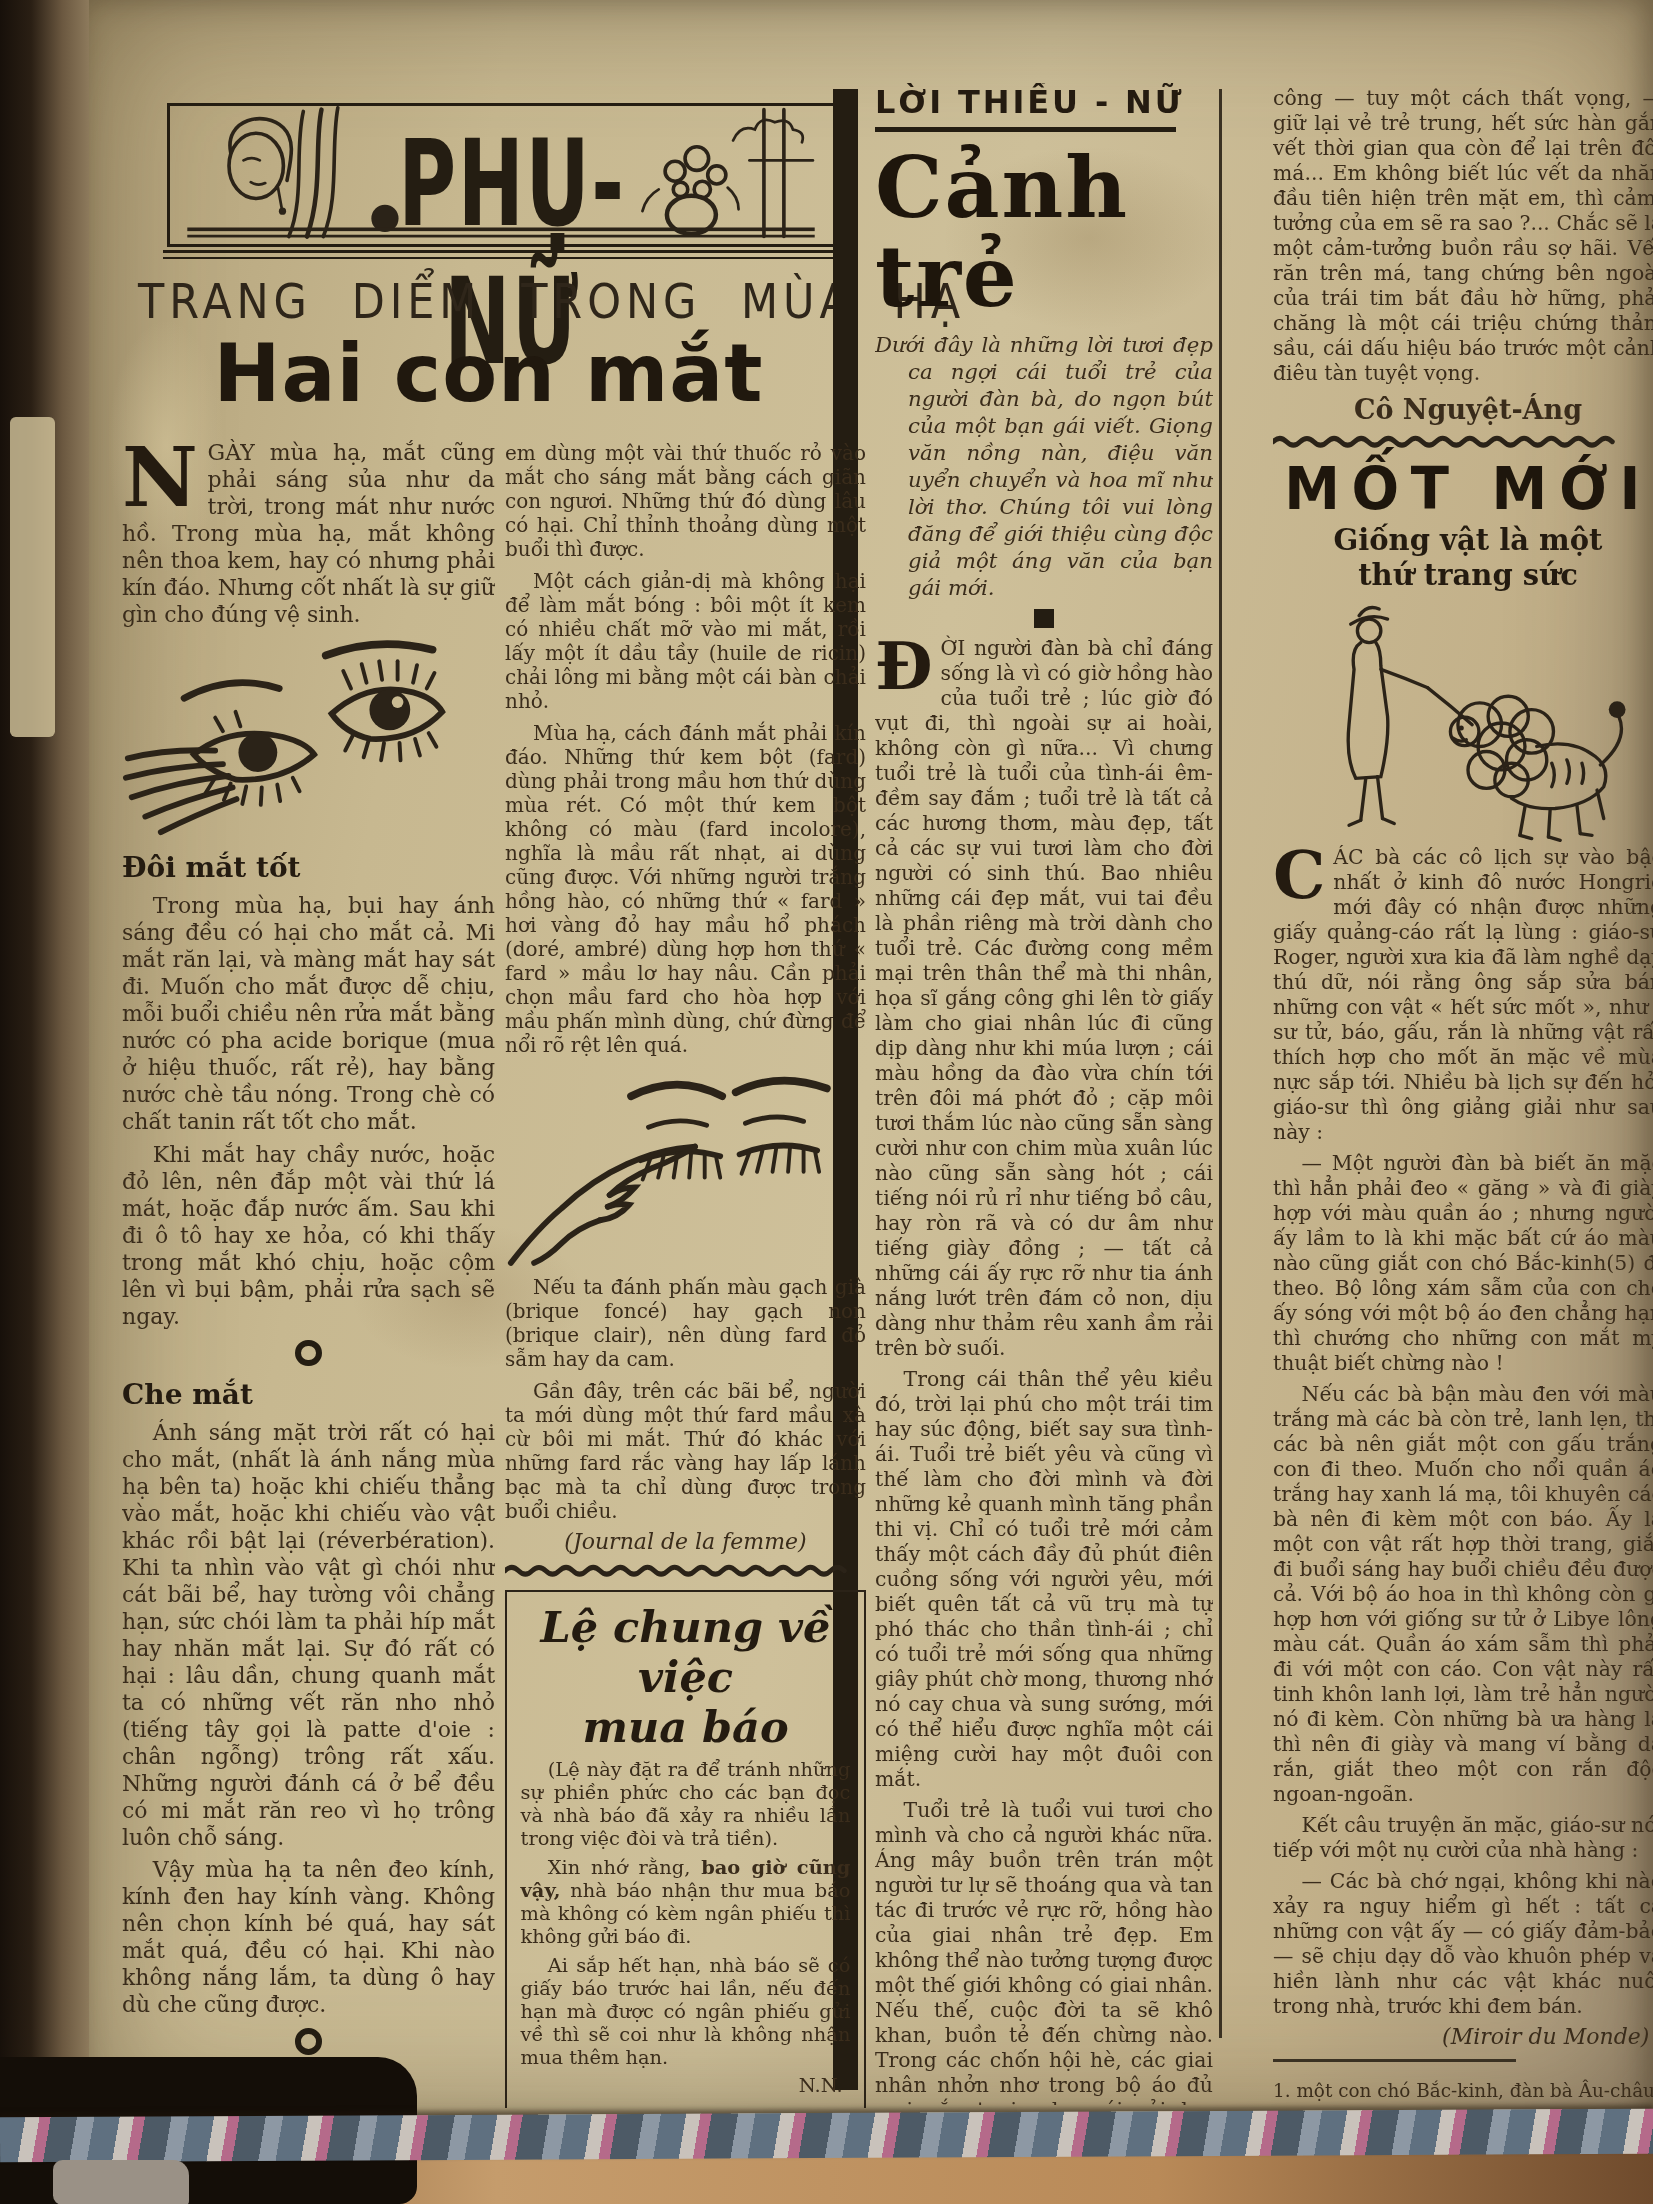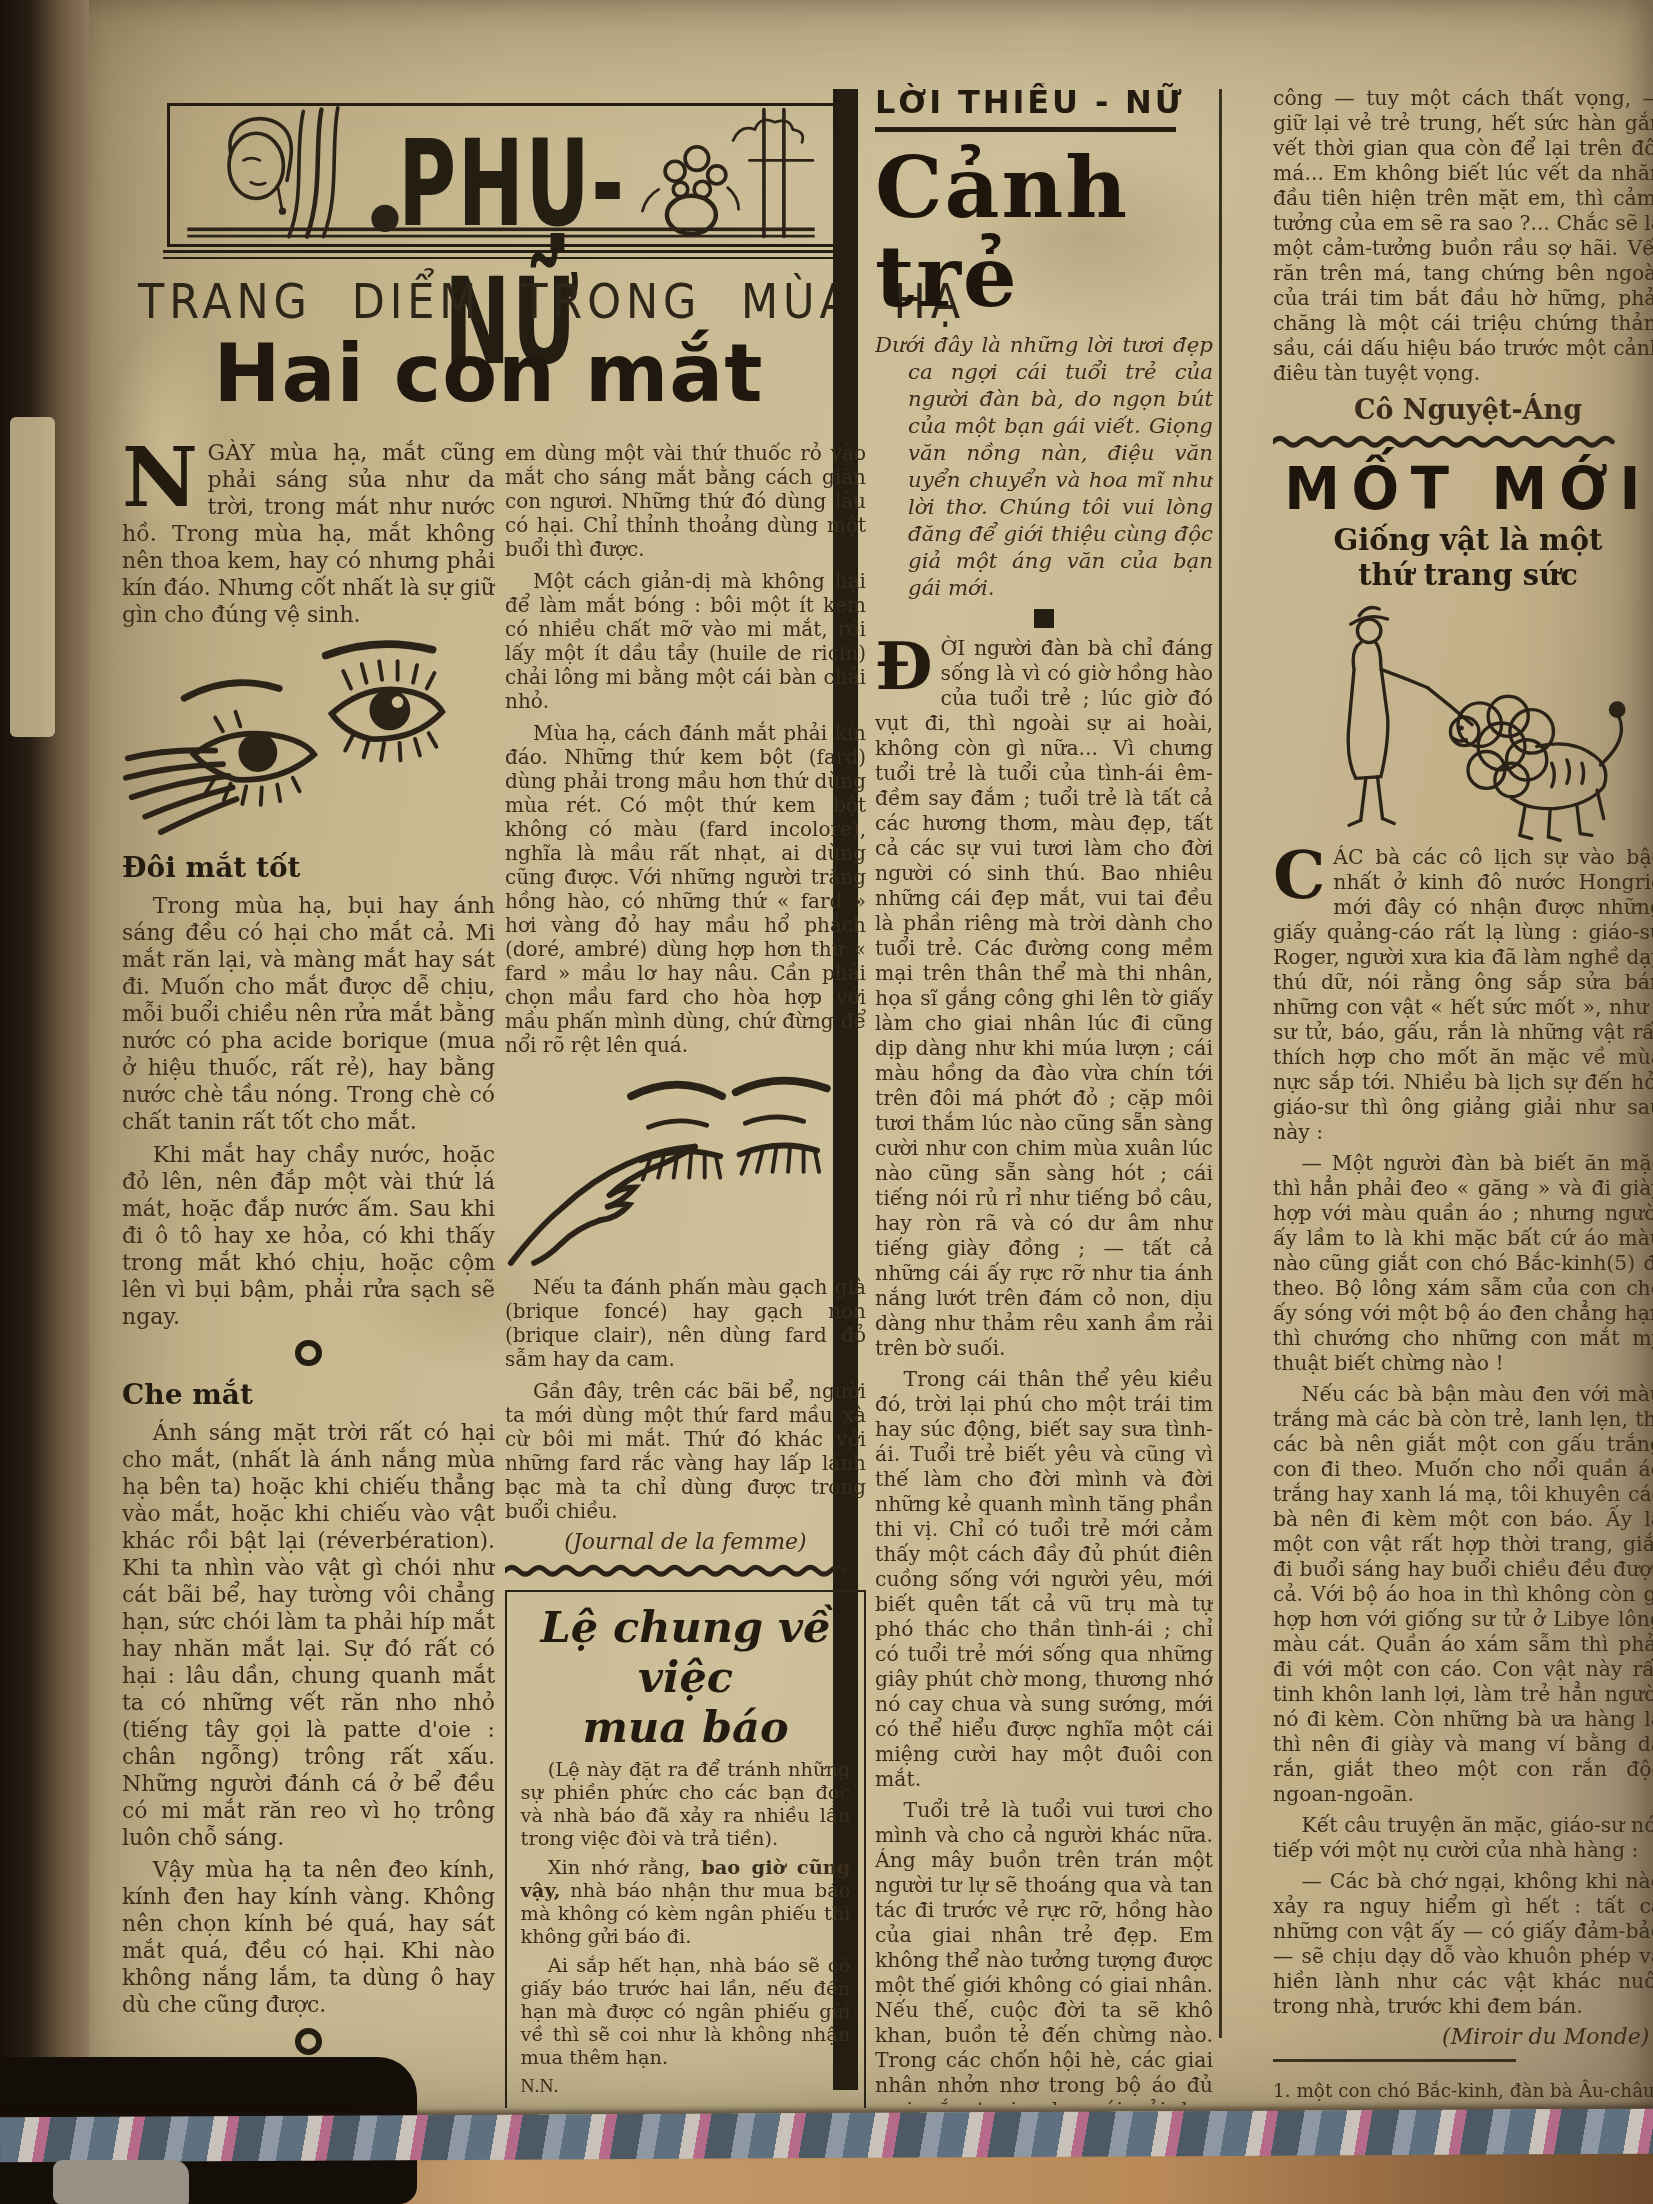--- a/index.html
+++ b/index.html
@@ -54,21 +54,21 @@
   .dropcap.small{font-size:66px;line-height:54px;margin:2.9px 7.8px 0 0;}
   .orn-circle{width:14.6px;height:14.6px;border:6.8px solid #241d12;border-radius:50%;margin:9.7px auto;}
   .orn-square{width:19.4px;height:19.4px;background:#241d12;margin:7.8px auto;}
   .credit{font-style:italic;font-size:22px;text-align:center;margin:5.8px 0 3.9px;}
   .credit.right{text-align:right;padding-right:13.6px;}
   .wavy{display:block;margin:9.7px 0 5.8px;}
   
   #notice-box{border:2.9px solid #2b2318;margin-top:13.6px;padding:9.7px 13.6px 7.8px;}
   .box-title{font-weight:bold;font-style:italic;font-size:43px;line-height:50px;text-align:center;margin:0;color:#241b10;}
   #notice-box .body{font-size:19.4px;line-height:23px;margin-top:5.8px;}
-  .box-sig{text-align:left;font-size:20.4px;padding-right:7.8px;font-family:Liberation Serif, serif;}
+  .box-sig{text-align:right;font-size:20.4px;padding-right:7.8px;}
   
   #c3-kicker{font-family:"DejaVu Sans","Liberation Sans",sans-serif;font-weight:bold;font-size:32px;letter-spacing:2.9px;color:#241b10;}
   #c3-underline{width:301px;height:4.9px;background:#241d12;margin:5.8px 0 11.6px;}
   #c3-headline{font-weight:bold;font-size:85px;line-height:89px;color:#1e160c;letter-spacing:1.9px;margin:0 0 9.7px;}
   .intro{font-style:italic;font-size:21.3px;line-height:27px;text-align:justify;padding-left:33px;text-indent:-33px;margin:0 0 3.9px;}
   
   .byline{font-weight:bold;font-size:27px;text-align:center;margin:7.8px 0 1.9px;}
   #c4-headline{font-family:"DejaVu Sans","Liberation Sans",sans-serif;font-weight:bold;font-size:56px;letter-spacing:11.6px;white-space:nowrap;color:#1e160c;text-align:center;margin:5.8px 0 3.9px;transform:scaleY(1.05);transform-origin:center top;}
   .subhead{font-weight:bold;font-size:29px;line-height:35px;text-align:center;color:#241b10;margin:0;}
   .foot-rule{width:243px;height:2.9px;background:#3a3122;margin:9.7px 0 5.8px;}

